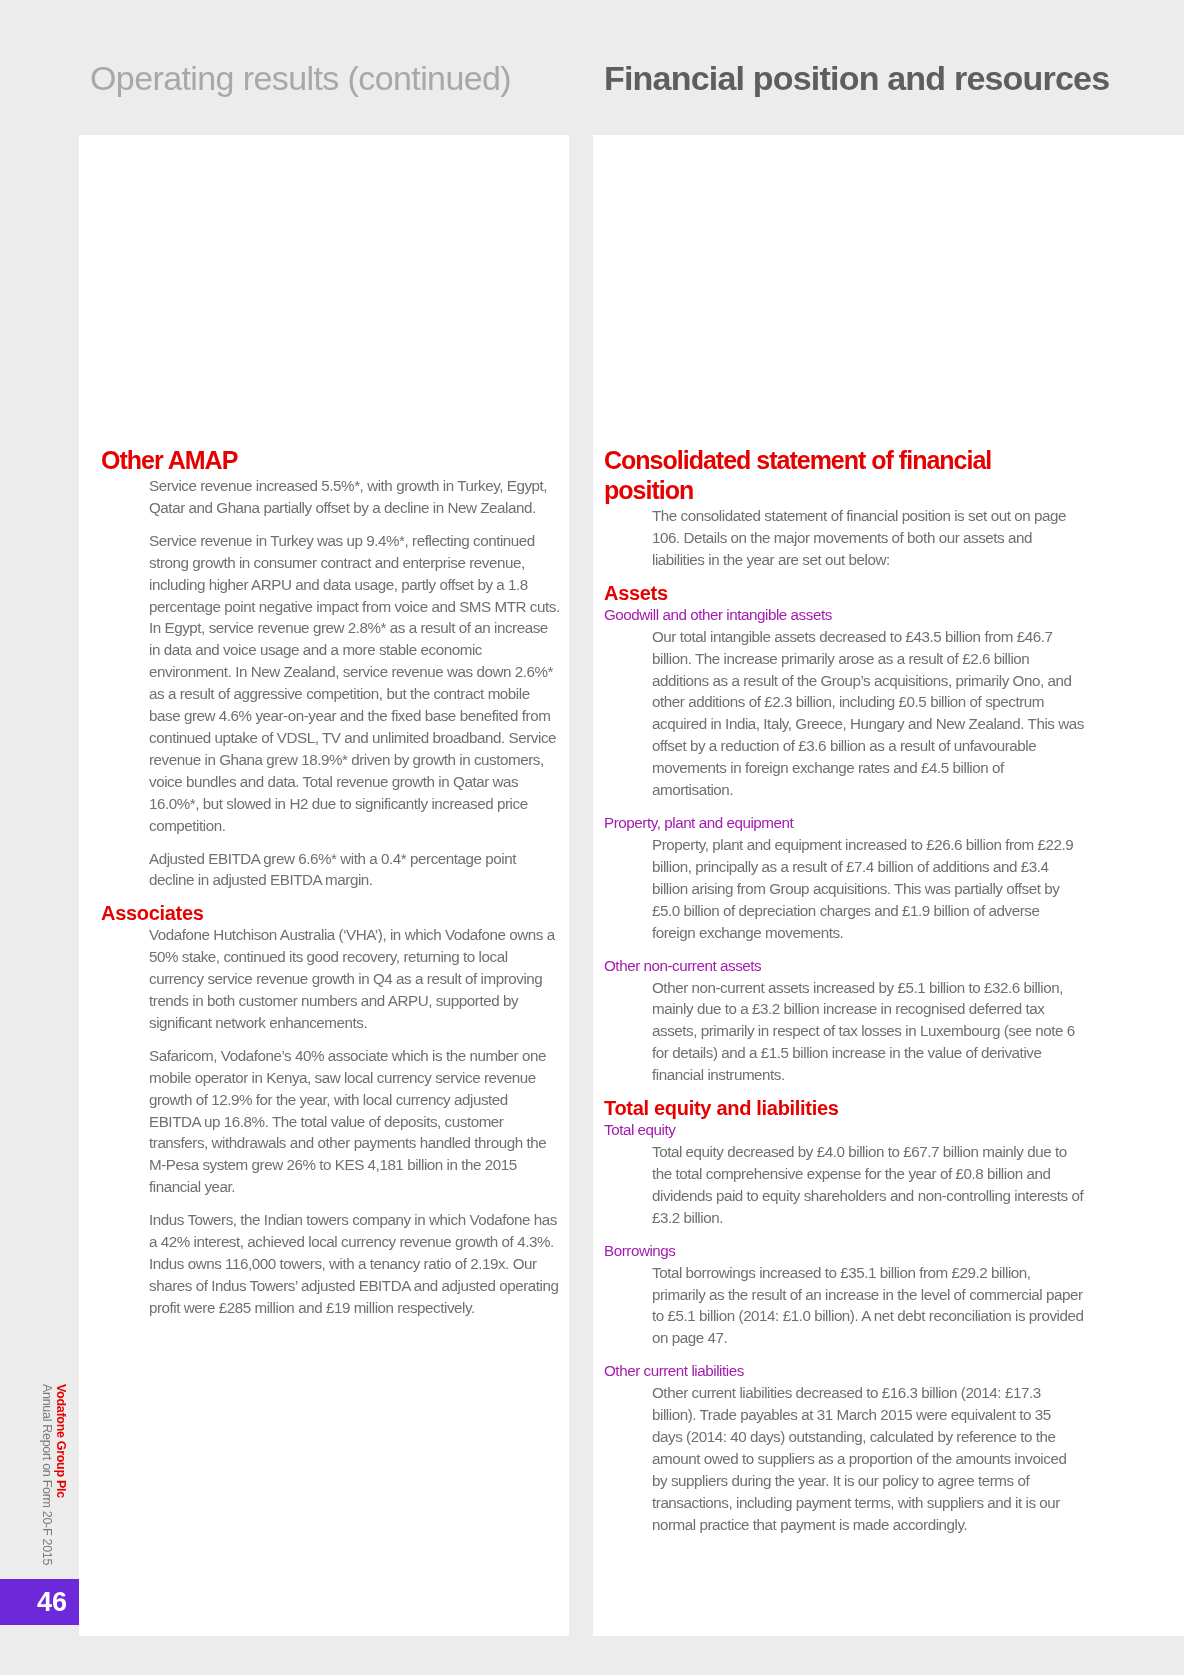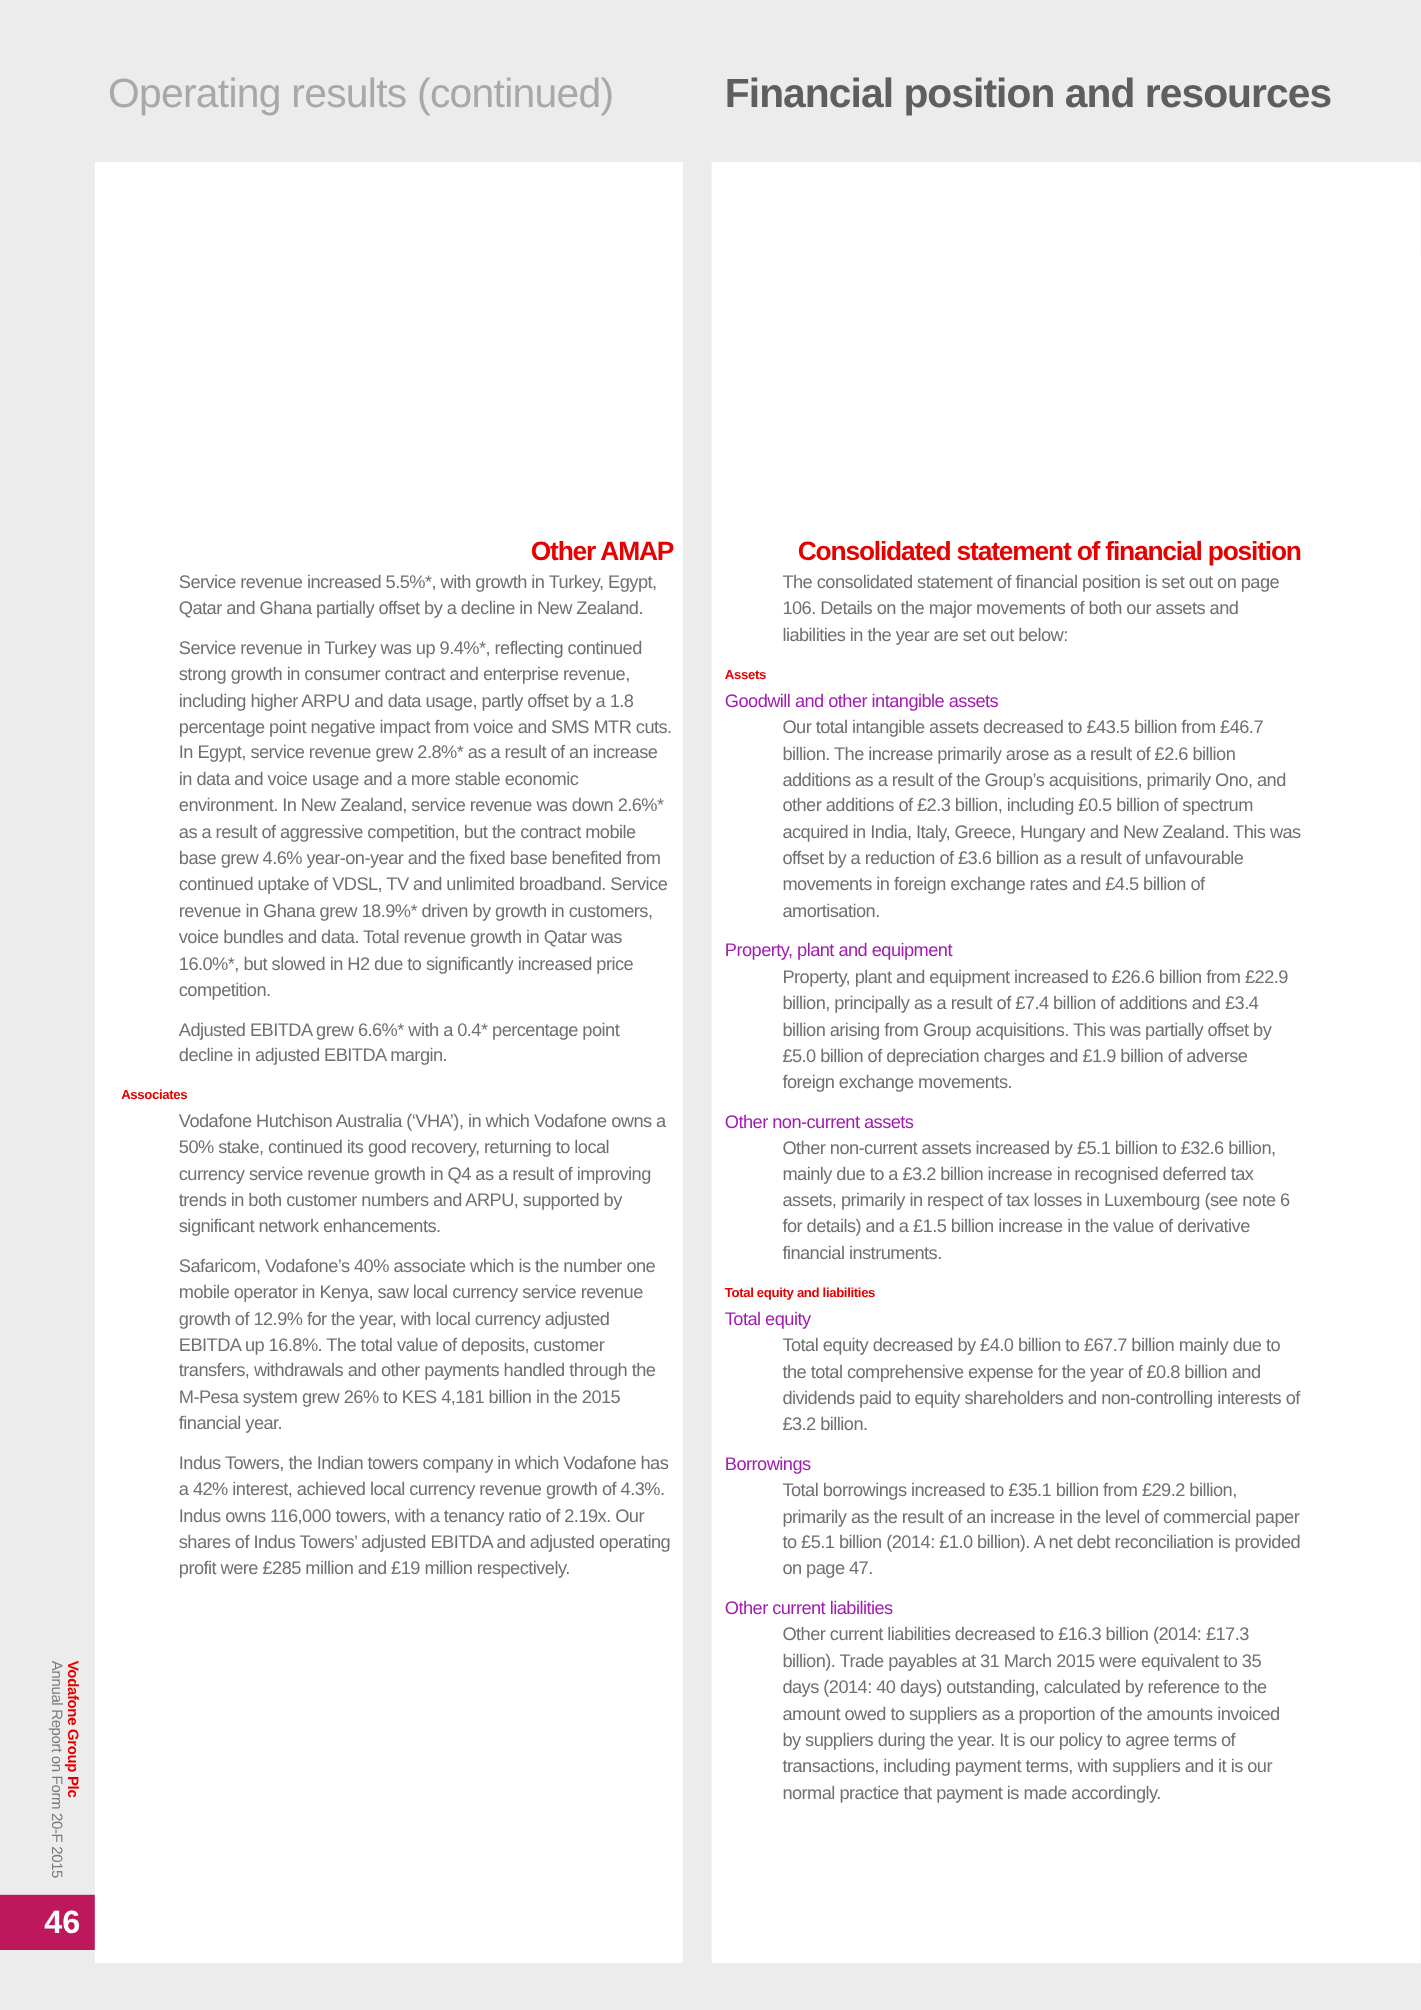--- a/index.html
+++ b/index.html
@@ -37,30 +37,29 @@
     line-height: 21.9px;
     letter-spacing: -0.45px;
     color: #707070;
   }
   .content-left { left: 101px; width: 460px; }
   .content-right { left: 604px; width: 480px; }
 
   .h1 {
     color: #e60000;
     font-weight: bold;
-    font-size: 22px;
+    font-size: 25px;
     line-height: 30px;
     letter-spacing: -1px;
     margin-bottom: 0px;
-    text-align: right;
   }
   .h2 {
     color: #e60000;
     font-weight: bold;
-    font-size: 11px;
+    font-size: 20px;
     line-height: 22px;
     letter-spacing: -0.3px;
   }
   .h3 {
     color: #a21caf;
     font-size: 15.2px;
     line-height: 22px;
     letter-spacing: -0.45px;
   }
   .para { margin-bottom: 11px; margin-left: 48px; }
@@ -79,21 +78,21 @@
   }
   .sidebar-company { color: #e60000; font-weight: bold; }
   .sidebar-report { color: #7a7a7a; }
 
   .page-number {
     position: absolute;
     left: 0;
     top: 1579px;
     width: 79px;
     height: 46px;
-    background: #be185d;
+    background: #6d28d9;
     color: #ffffff;
     font-weight: bold;
     font-size: 27px;
     line-height: 46px;
     text-align: right;
     padding-right: 12px;
   }
 </style>
 </head>
 <body>

